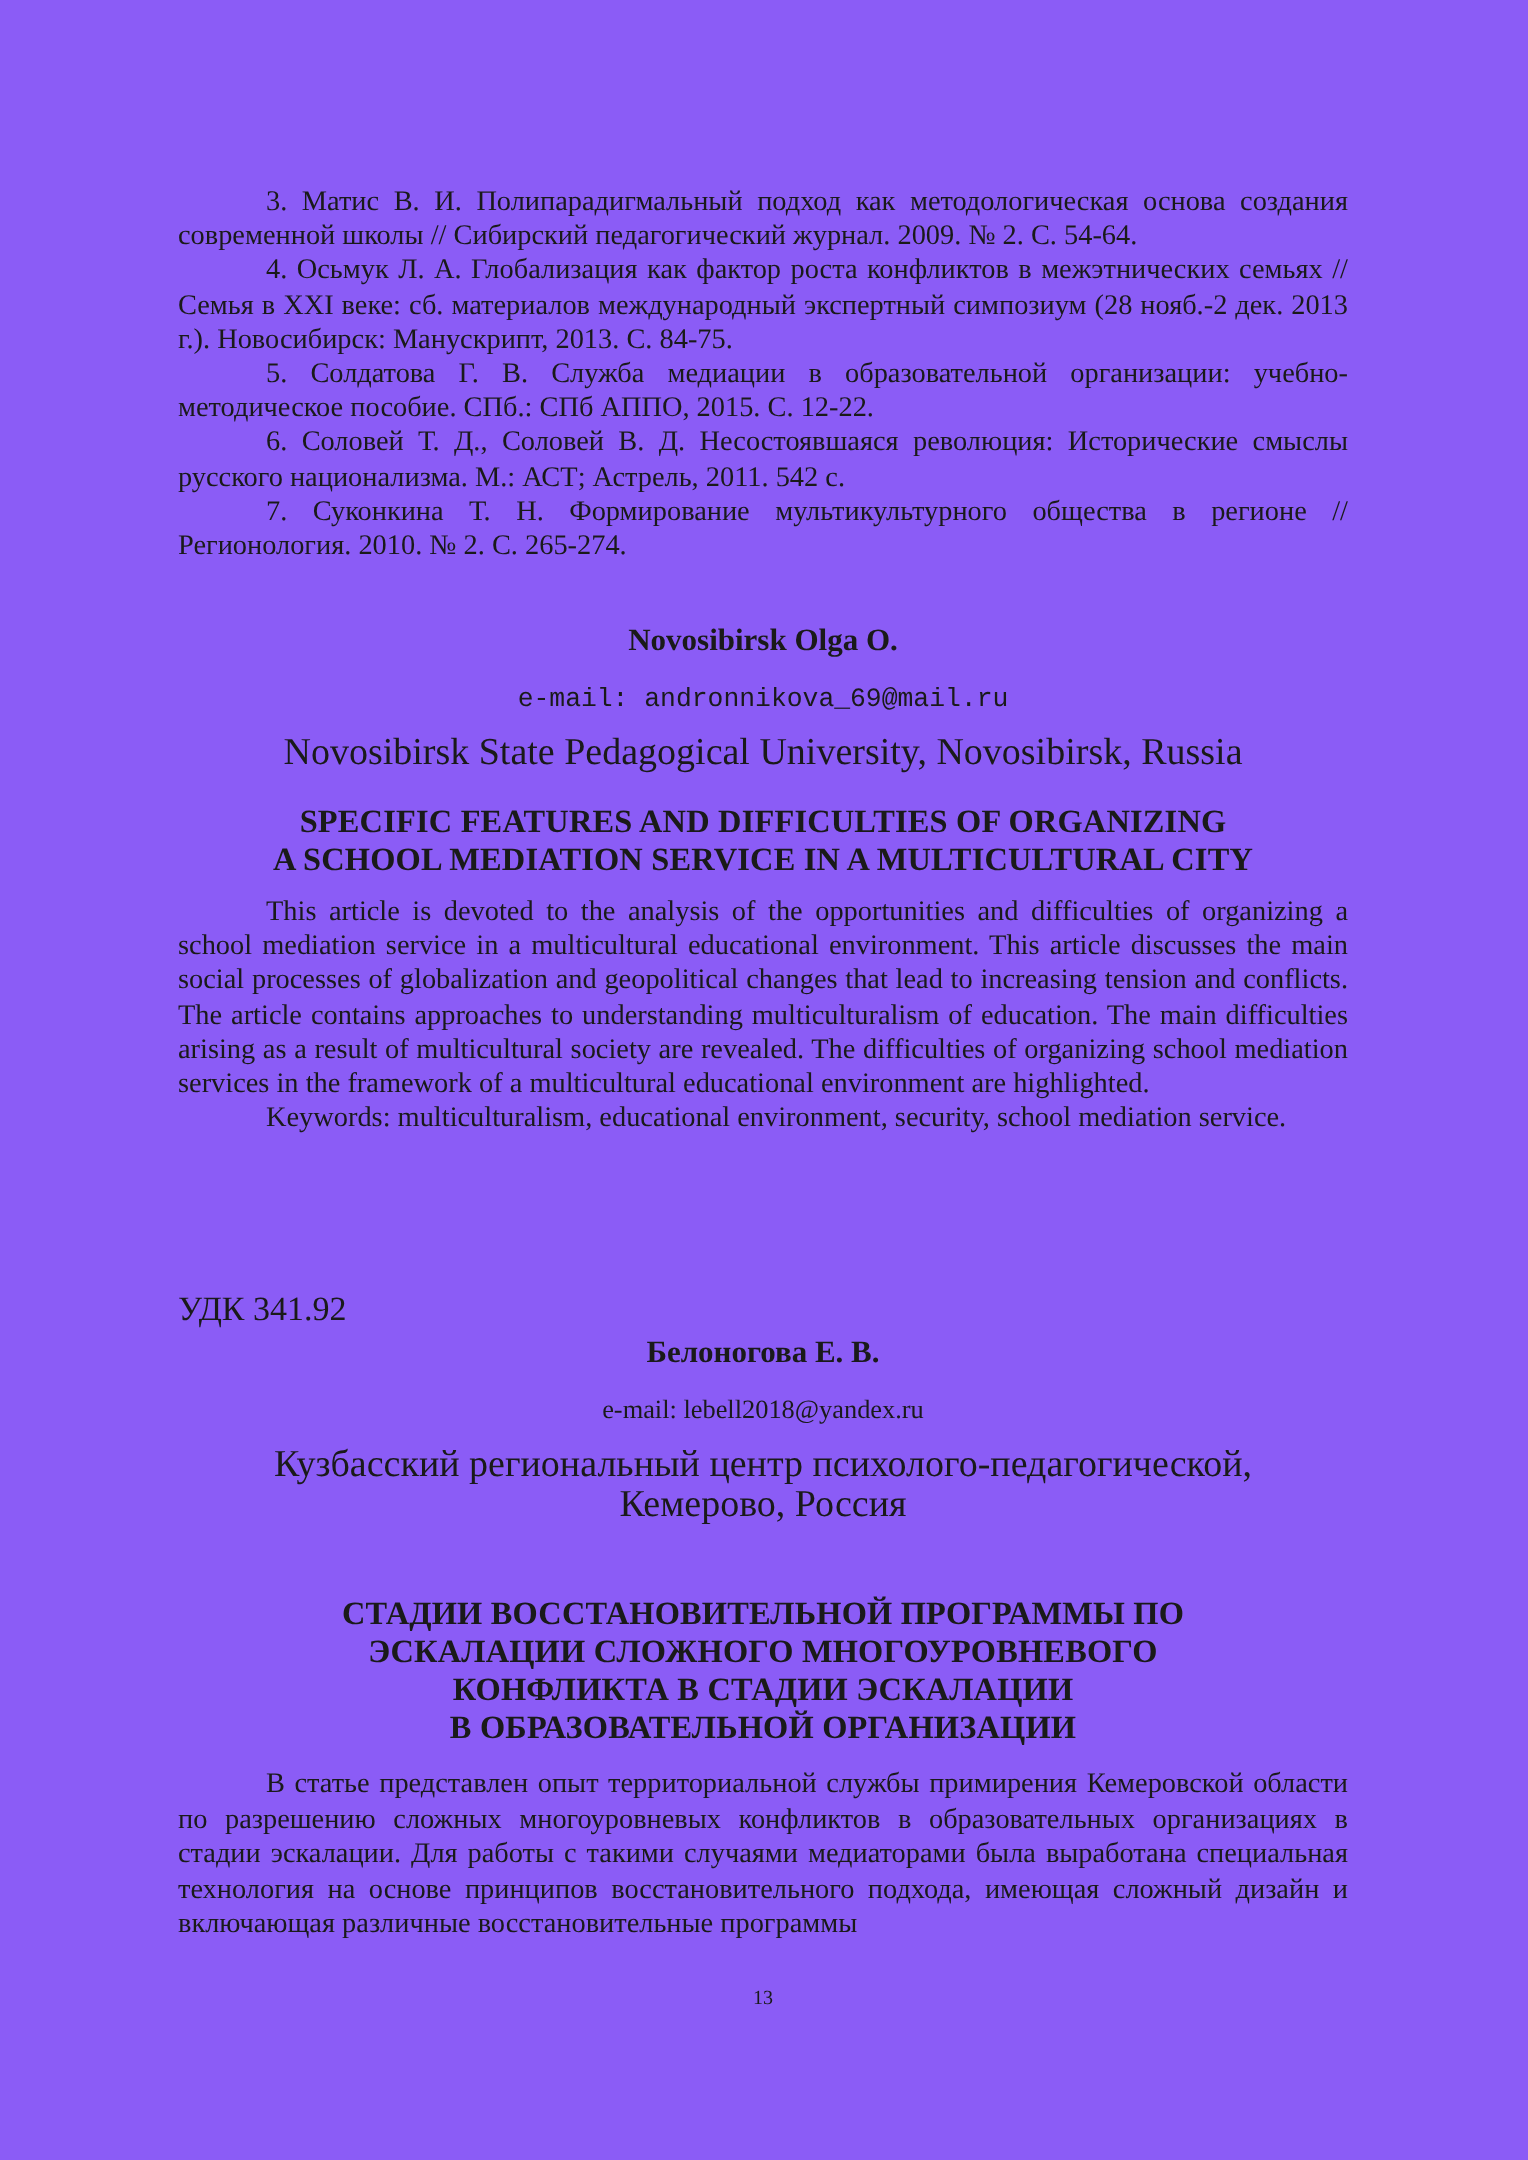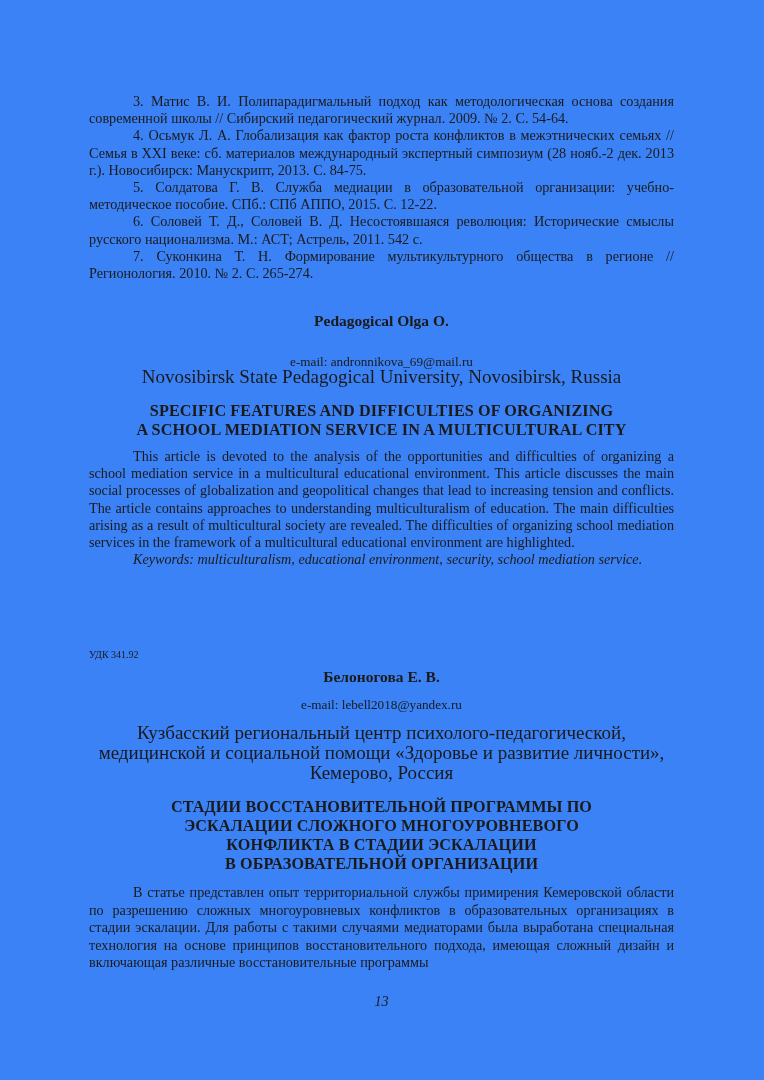--- a/index.html
+++ b/index.html
@@ -1,66 +1,65 @@
 <!DOCTYPE html>
 <html><head>
 <meta charset="utf-8">
 <style>
   html, body { margin: 0; padding: 0; background: #ffffff; }
   body { width: 764px; height: 1080px; position: relative; overflow: hidden;
          font-family: "Liberation Serif", "DejaVu Serif", serif; color: #1a1a1a; }
-  .page { position: absolute; left: 0; top: 0; width: 764px; height: 1080px; background: #3b82f6; }
+  .page { position: absolute; left: 0; top: 0; width: 764px; height: 1080px; background: #8b5cf6; }
   .col { position: absolute; left: 89px; width: 585px; }
   .p { font-size: 14.2px; line-height: 17.2px; text-align: justify; margin: 0; }
   .p.ind { text-indent: 44px; }
   .refs { top: 93px; }
   .center { text-align: center; }
   .author { font-weight: bold; font-size: 15.5px; line-height: 18px; }
   .email { font-size: 13.2px; line-height: 16px; }
   .affil { font-size: 19px; line-height: 20px; }
   .title { font-weight: bold; font-size: 16.2px; line-height: 19px; letter-spacing: 0.1px; }
-  .abs-kw { font-style: italic; }
-  .udk { font-size: 10px; line-height: 18px; }
-  .pagenum { font-size: 14px; font-style: italic; }
+  .abs-kw { }
+  .udk { font-size: 17px; line-height: 18px; }
+  .pagenum { font-size: 10px; }
   .abs { position: absolute; }
 </style>
 </head>
 <body>
 
 <div class="page">
 
   <div class="col refs">
     <p class="p ind">3. Матис В. И. Полипарадигмальный подход как методологическая основа создания современной школы // Сибирский педагогический журнал. 2009. № 2. С. 54-64.</p>
     <p class="p ind">4. Осьмук Л. А. Глобализация как фактор роста конфликтов в межэтнических семьях // Семья в XXI веке: сб. материалов международный экспертный симпозиум (28 нояб.-2 дек. 2013 г.). Новосибирск: Манускрипт, 2013. С. 84-75.</p>
     <p class="p ind">5. Солдатова Г. В. Служба медиации в образовательной организации: учебно-методическое пособие. СПб.: СПб АППО, 2015. С. 12-22.</p>
     <p class="p ind">6. Соловей Т. Д., Соловей В. Д. Несостоявшаяся революция: Исторические смыслы русского национализма. М.: АСТ; Астрель, 2011. 542 с.</p>
     <p class="p ind">7. Суконкина Т. Н. Формирование мультикультурного общества в регионе // Регионология. 2010. № 2. С. 265-274.</p>
   </div>
 
-  <div class="col abs center author" style="top:312px;">Pedagogical Olga O.</div>
-  <div class="col abs center email" style="top:354px;">e-mail: andronnikova_69@mail.ru</div>
+  <div class="col abs center author" style="top:312px;">Novosibirsk Olga O.</div>
+  <div class="col abs center email" style="top:342px;font-family:Liberation Mono, monospace;">e-mail: andronnikova_69@mail.ru</div>
   <div class="col abs center affil" style="top:367px;">Novosibirsk State Pedagogical University, Novosibirsk, Russia</div>
 
   <div class="col abs center title" style="top:402px;">
     <div>SPECIFIC FEATURES AND DIFFICULTIES OF ORGANIZING</div>
     <div>A SCHOOL MEDIATION SERVICE IN A MULTICULTURAL CITY</div>
   </div>
 
   <div class="col abs" style="top:448px;">
     <p class="p ind">This article is devoted to the analysis of the opportunities and difficulties of organizing a school mediation service in a multicultural educational environment. This article discusses the main social processes of globalization and geopolitical changes that lead to increasing tension and conflicts. The article contains approaches to understanding multiculturalism of education. The main difficulties arising as a result of multicultural society are revealed. The difficulties of organizing school mediation services in the framework of a multicultural educational environment are highlighted.</p>
     <p class="p ind abs-kw">Keywords: multiculturalism, educational environment, security, school mediation service.</p>
   </div>
 
   <div class="col abs udk" style="top:646px;">УДК 341.92</div>
   <div class="col abs center author" style="top:668px;">Белоногова Е. В.</div>
   <div class="col abs center email" style="top:697px;">e-mail: lebell2018@yandex.ru</div>
 
   <div class="col abs center affil" style="top:723px;">
     <div>Кузбасский региональный центр психолого-педагогической,</div>
-    <div>медицинской и социальной помощи «Здоровье и развитие личности»,</div>
     <div>Кемерово, Россия</div>
   </div>
 
   <div class="col abs center title" style="top:798px;">
     <div>СТАДИИ ВОССТАНОВИТЕЛЬНОЙ ПРОГРАММЫ ПО</div>
     <div>ЭСКАЛАЦИИ СЛОЖНОГО МНОГОУРОВНЕВОГО</div>
     <div>КОНФЛИКТА В СТАДИИ ЭСКАЛАЦИИ</div>
     <div>В ОБРАЗОВАТЕЛЬНОЙ ОРГАНИЗАЦИИ</div>
   </div>
 

